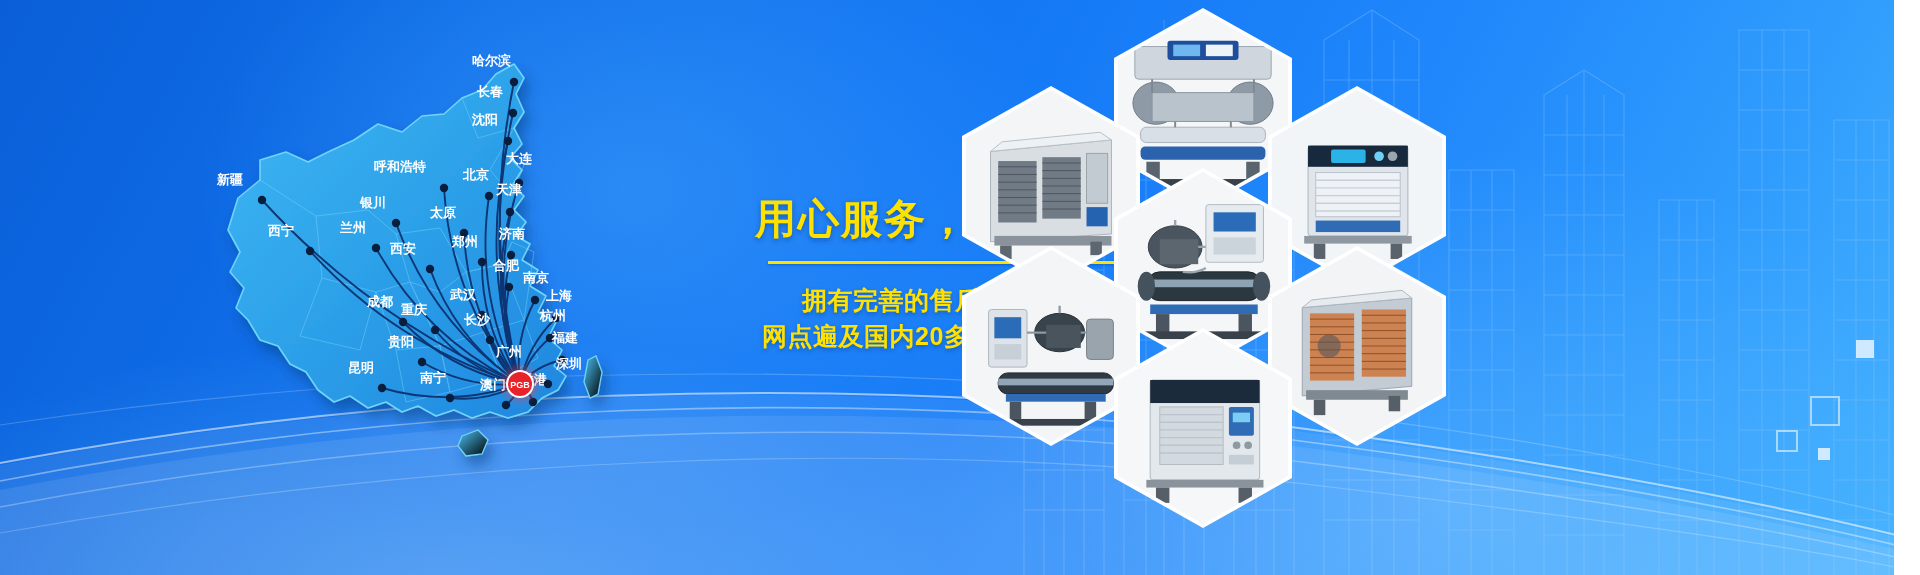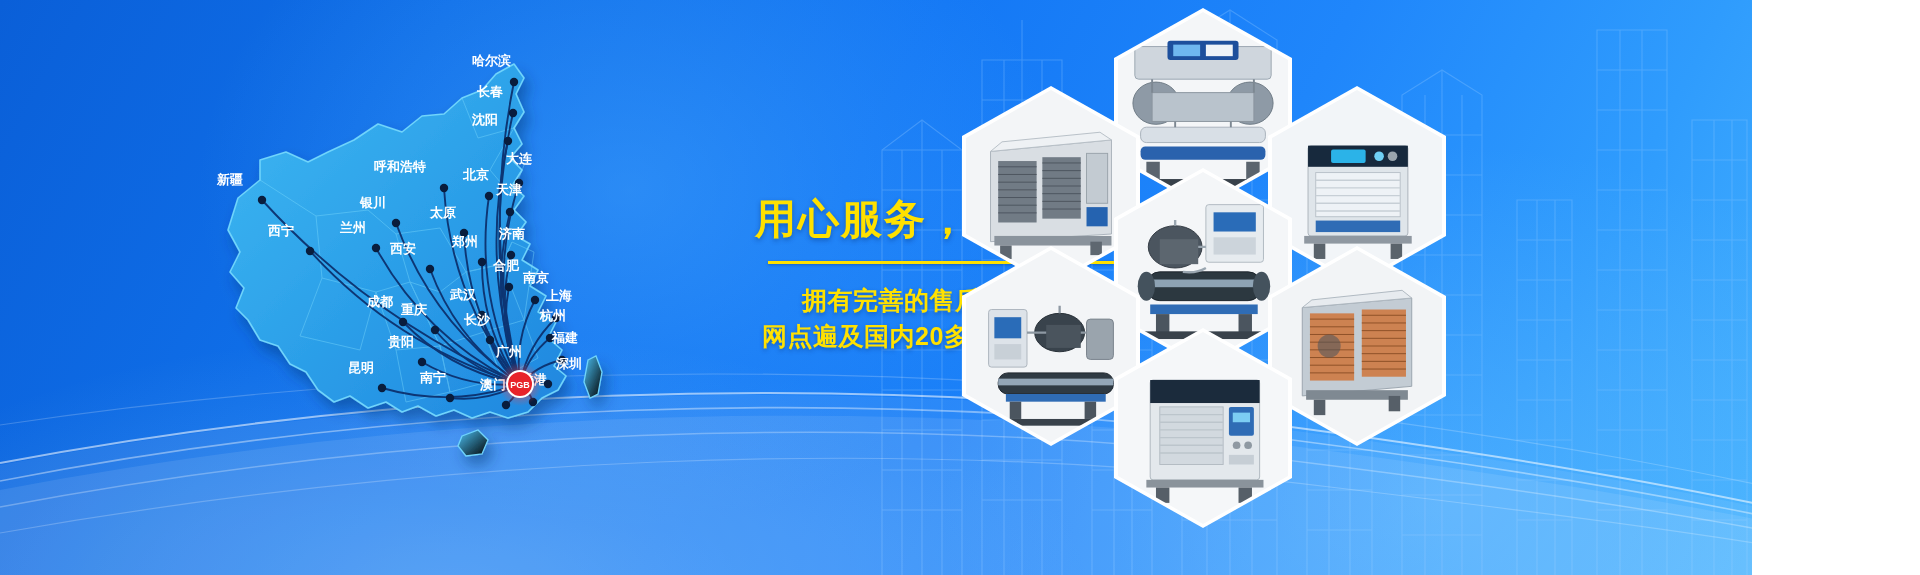--- a/index.html
+++ b/index.html
@@ -3,21 +3,21 @@
 <meta charset="utf-8">
 <style>
   * { box-sizing: border-box; margin: 0; padding: 0; }
   html, body {
     width: 1920px; height: 575px;
     overflow: hidden;
     font-family: "Liberation Sans", "DejaVu Sans", sans-serif;
   }
   #banner {
     position: relative;
-    width: 1752px; height: 575px;
+    width: 1894px; height: 575px;
     background: linear-gradient(118deg, #0a5fd8 0%, #0f6ee8 22%, #1478f5 46%, #1f86fb 66%, #2f9cfd 84%, #46b2fe 100%);
     overflow: hidden;
   }
 
   
   .glow {
     position: absolute; border-radius: 50%;
     pointer-events: none;
   }
   .glow-a { left: 180px; top: -160px; width: 900px; height: 700px;

